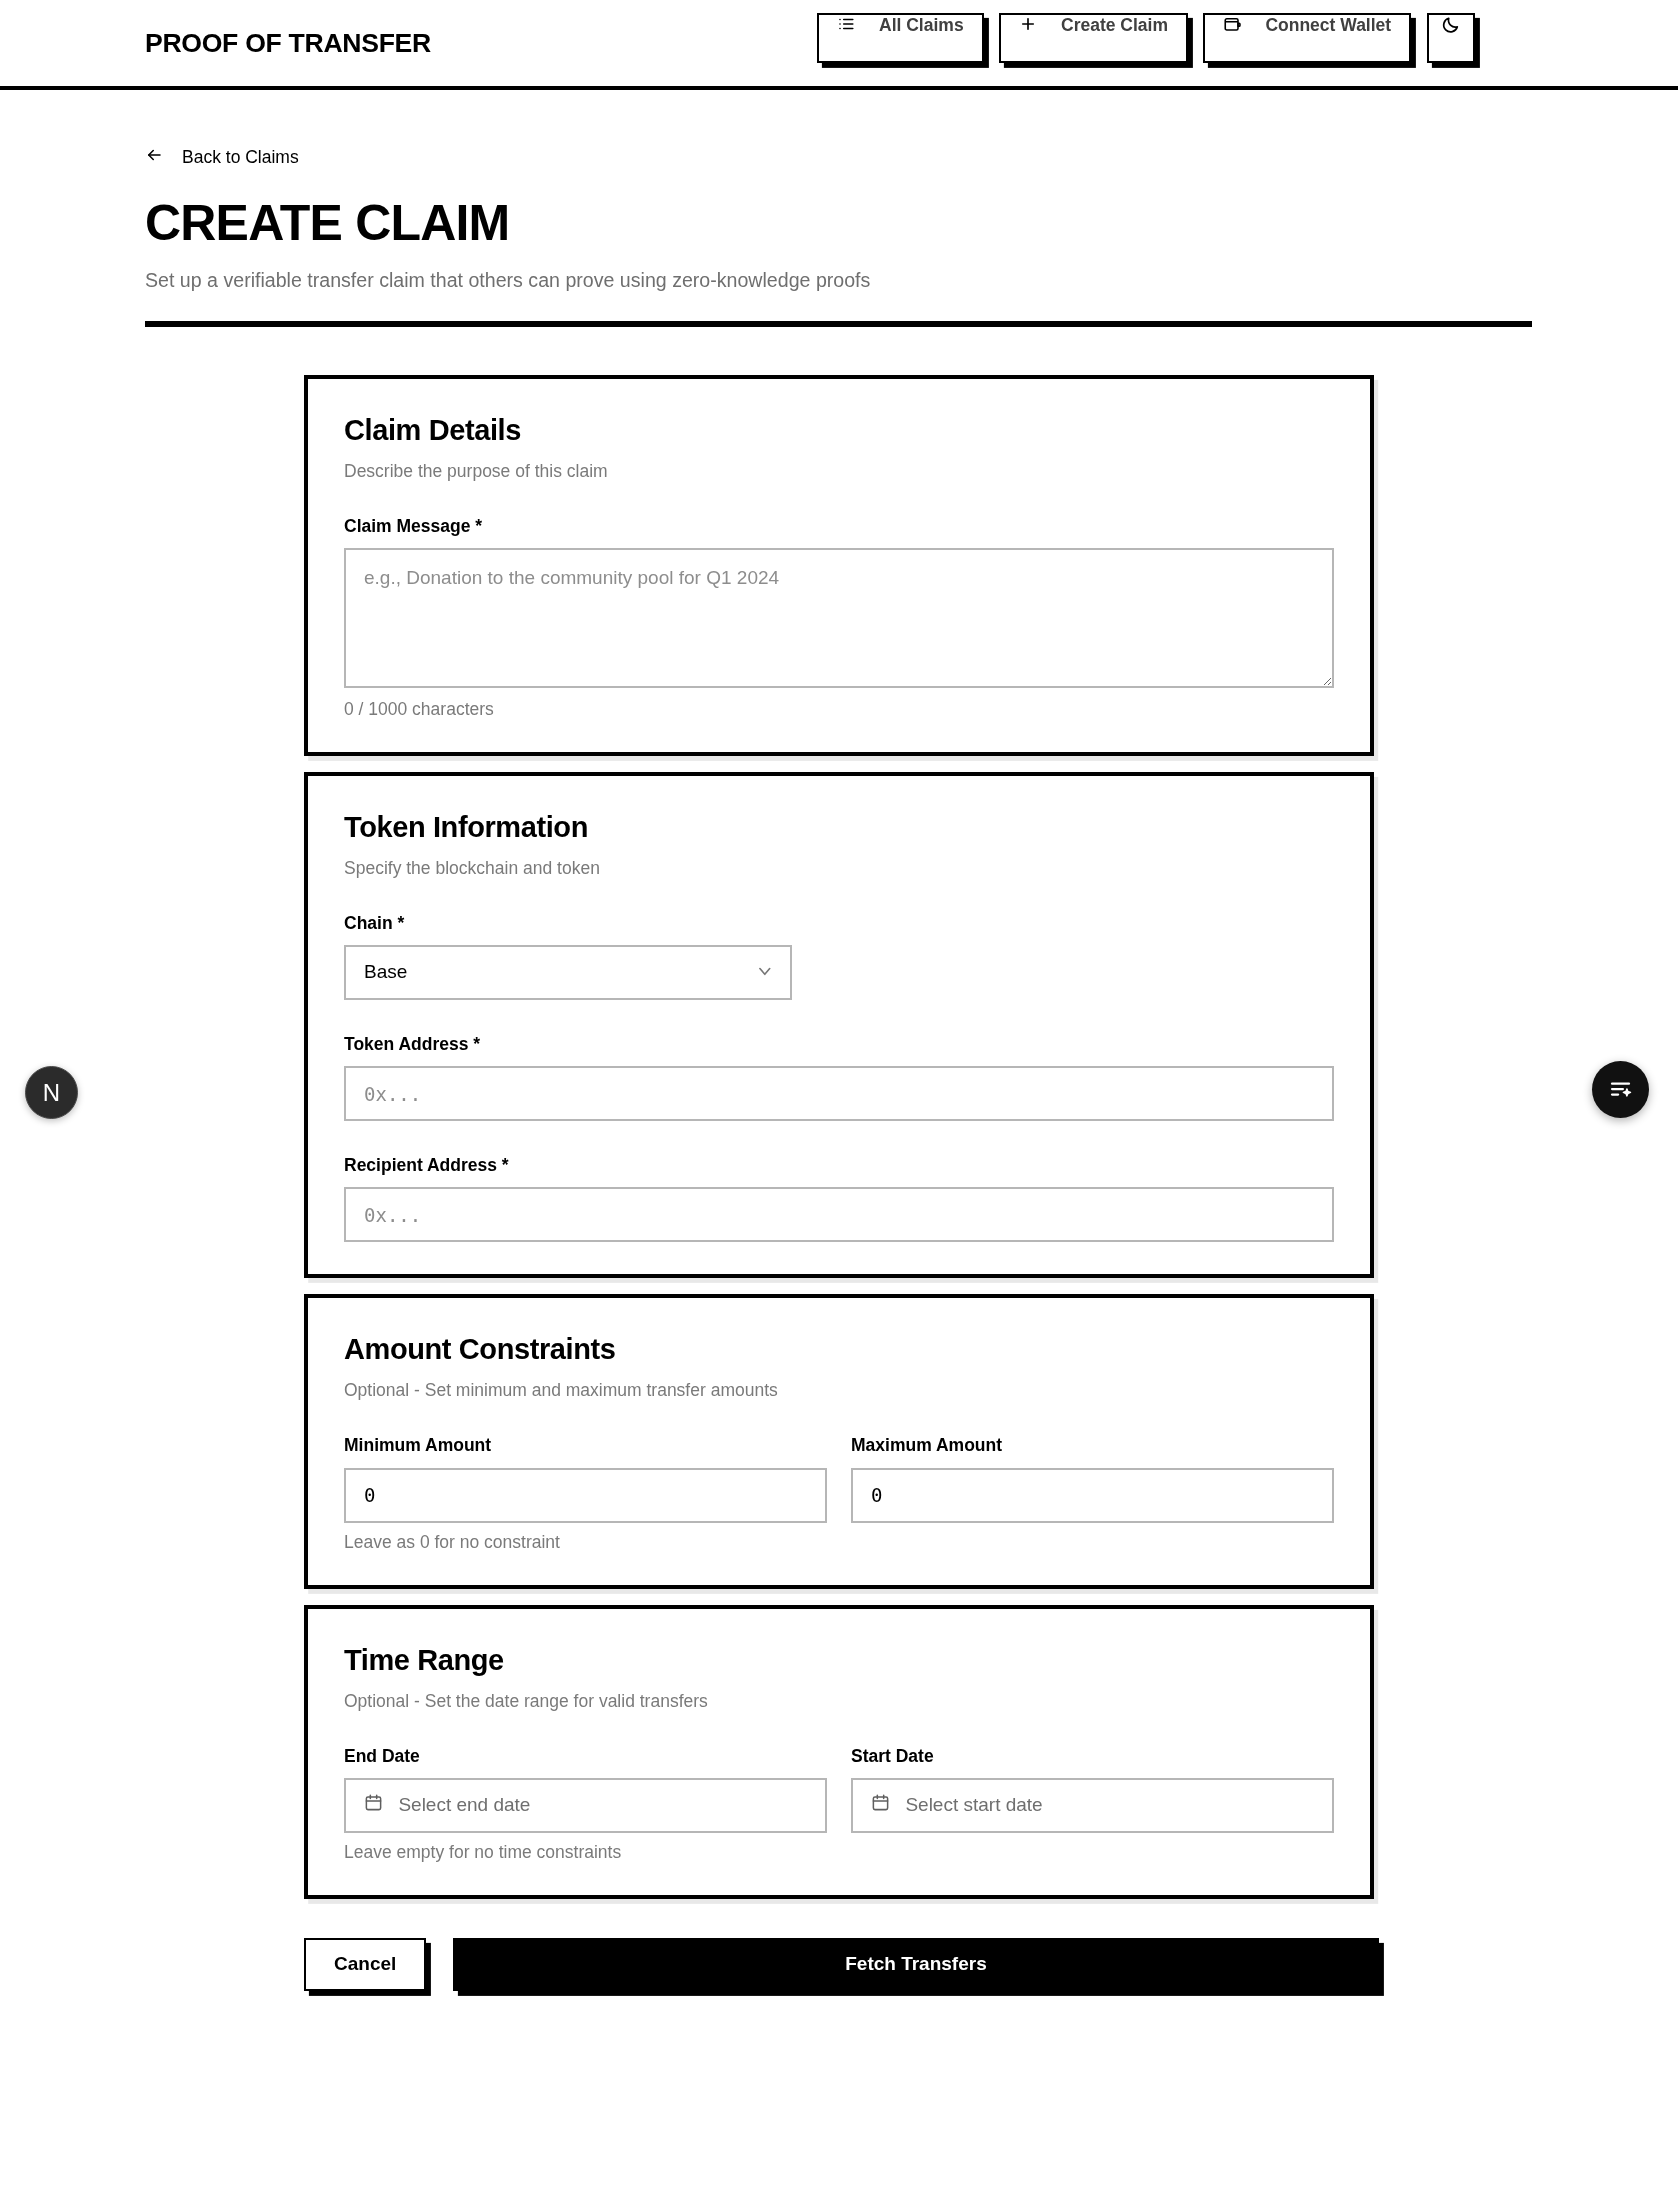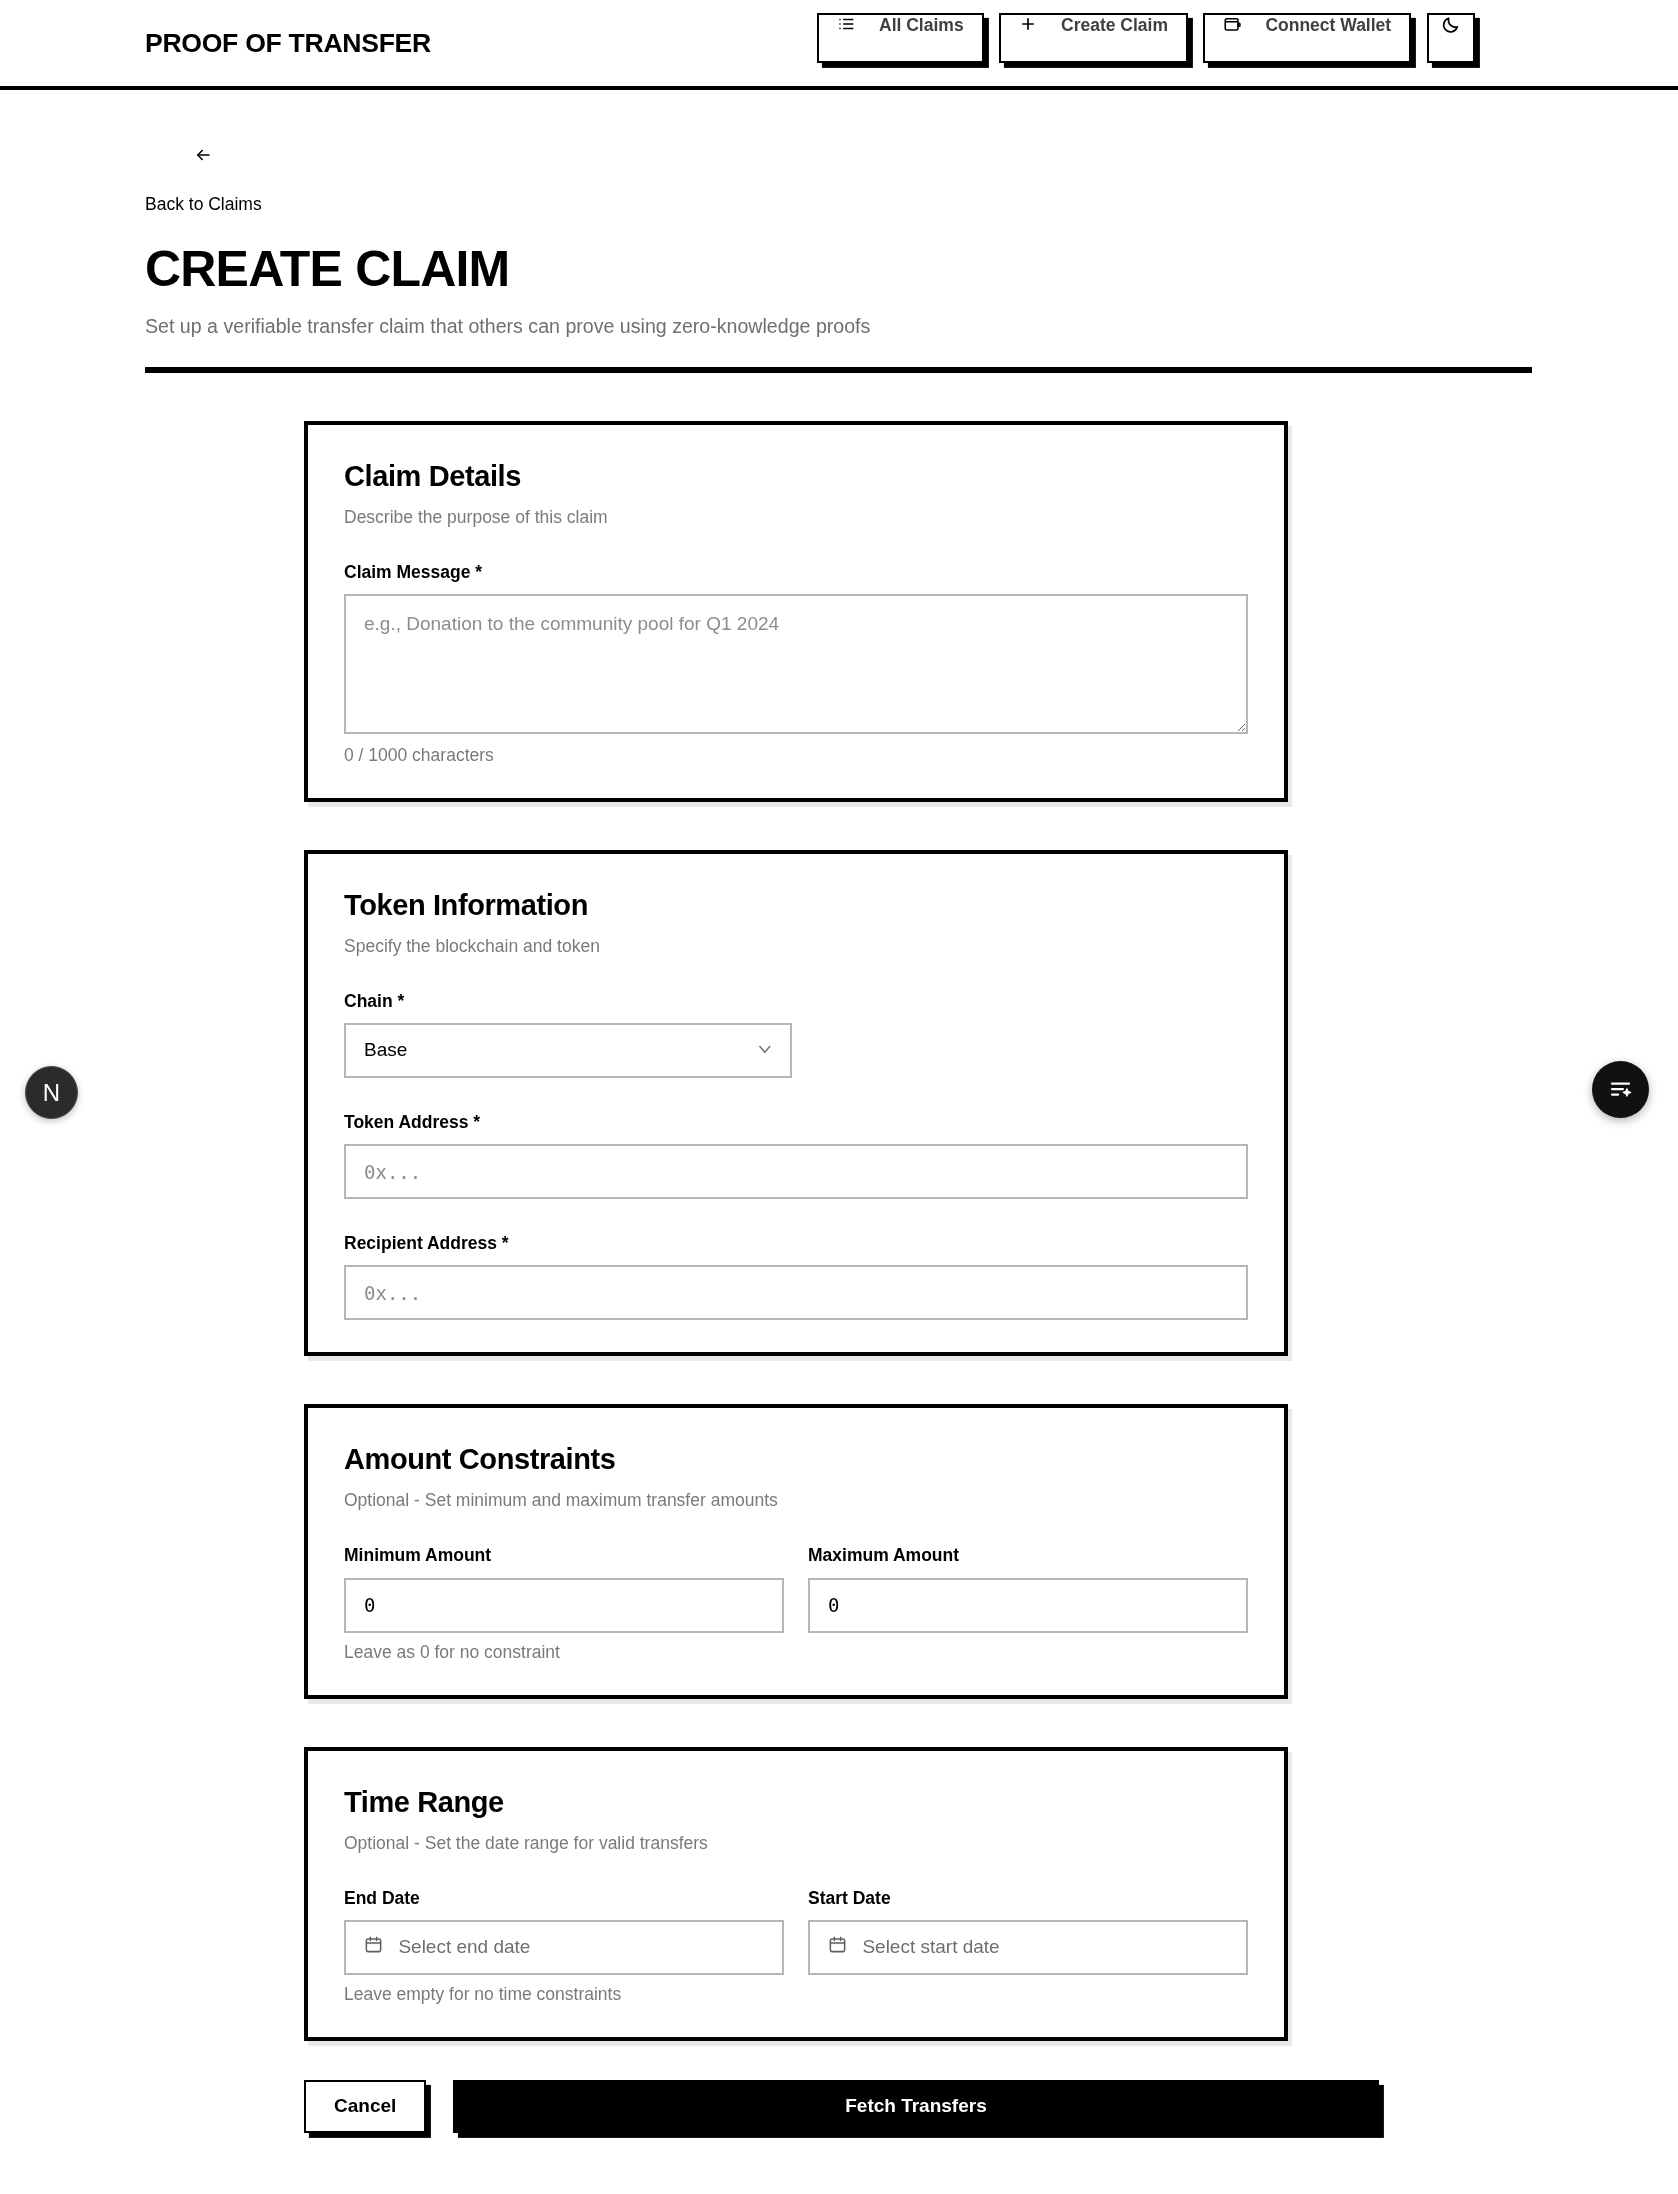--- a/index.html
+++ b/index.html
@@ -57,27 +57,26 @@
   .nav-btn svg { display: block; }
 
   
   .page {
     padding: 0 145px;
     position: relative;
   }
   .back-link {
     display: flex;
     align-items: center;
-    gap: 25px;
+    gap: 19px;
     margin-top: 56px;
     font-size: 17.5px;
     color: #000000;
     cursor: pointer;
     width: max-content;
-    flex-direction: column;
   }
   .page-title {
     font-size: 50px;
     font-weight: 800;
     letter-spacing: -0.8px;
     margin-top: 29px;
     color: #000000;
     line-height: 1;
   }
   .page-subtitle {
@@ -87,26 +86,26 @@
   }
   .title-divider {
     height: 5.6px;
     background: #000000;
     margin-top: 29px;
     width: 1387px;
   }
 
   
   .form-col {
-    width: 984px;
+    width: 1070px;
     margin-left: 159px;
     margin-top: 48px;
     display: flex;
     flex-direction: column;
-    gap: 48px;
+    gap: 16px;
   }
 
   .card {
     border: 4.9px solid #000000;
     background: #ffffff;
     padding: 35px 36px 32px 36px;
     box-shadow: 4.2px 4.9px 0 rgba(0,0,0,0.09);
   }
   .card-title {
     font-size: 29px;

